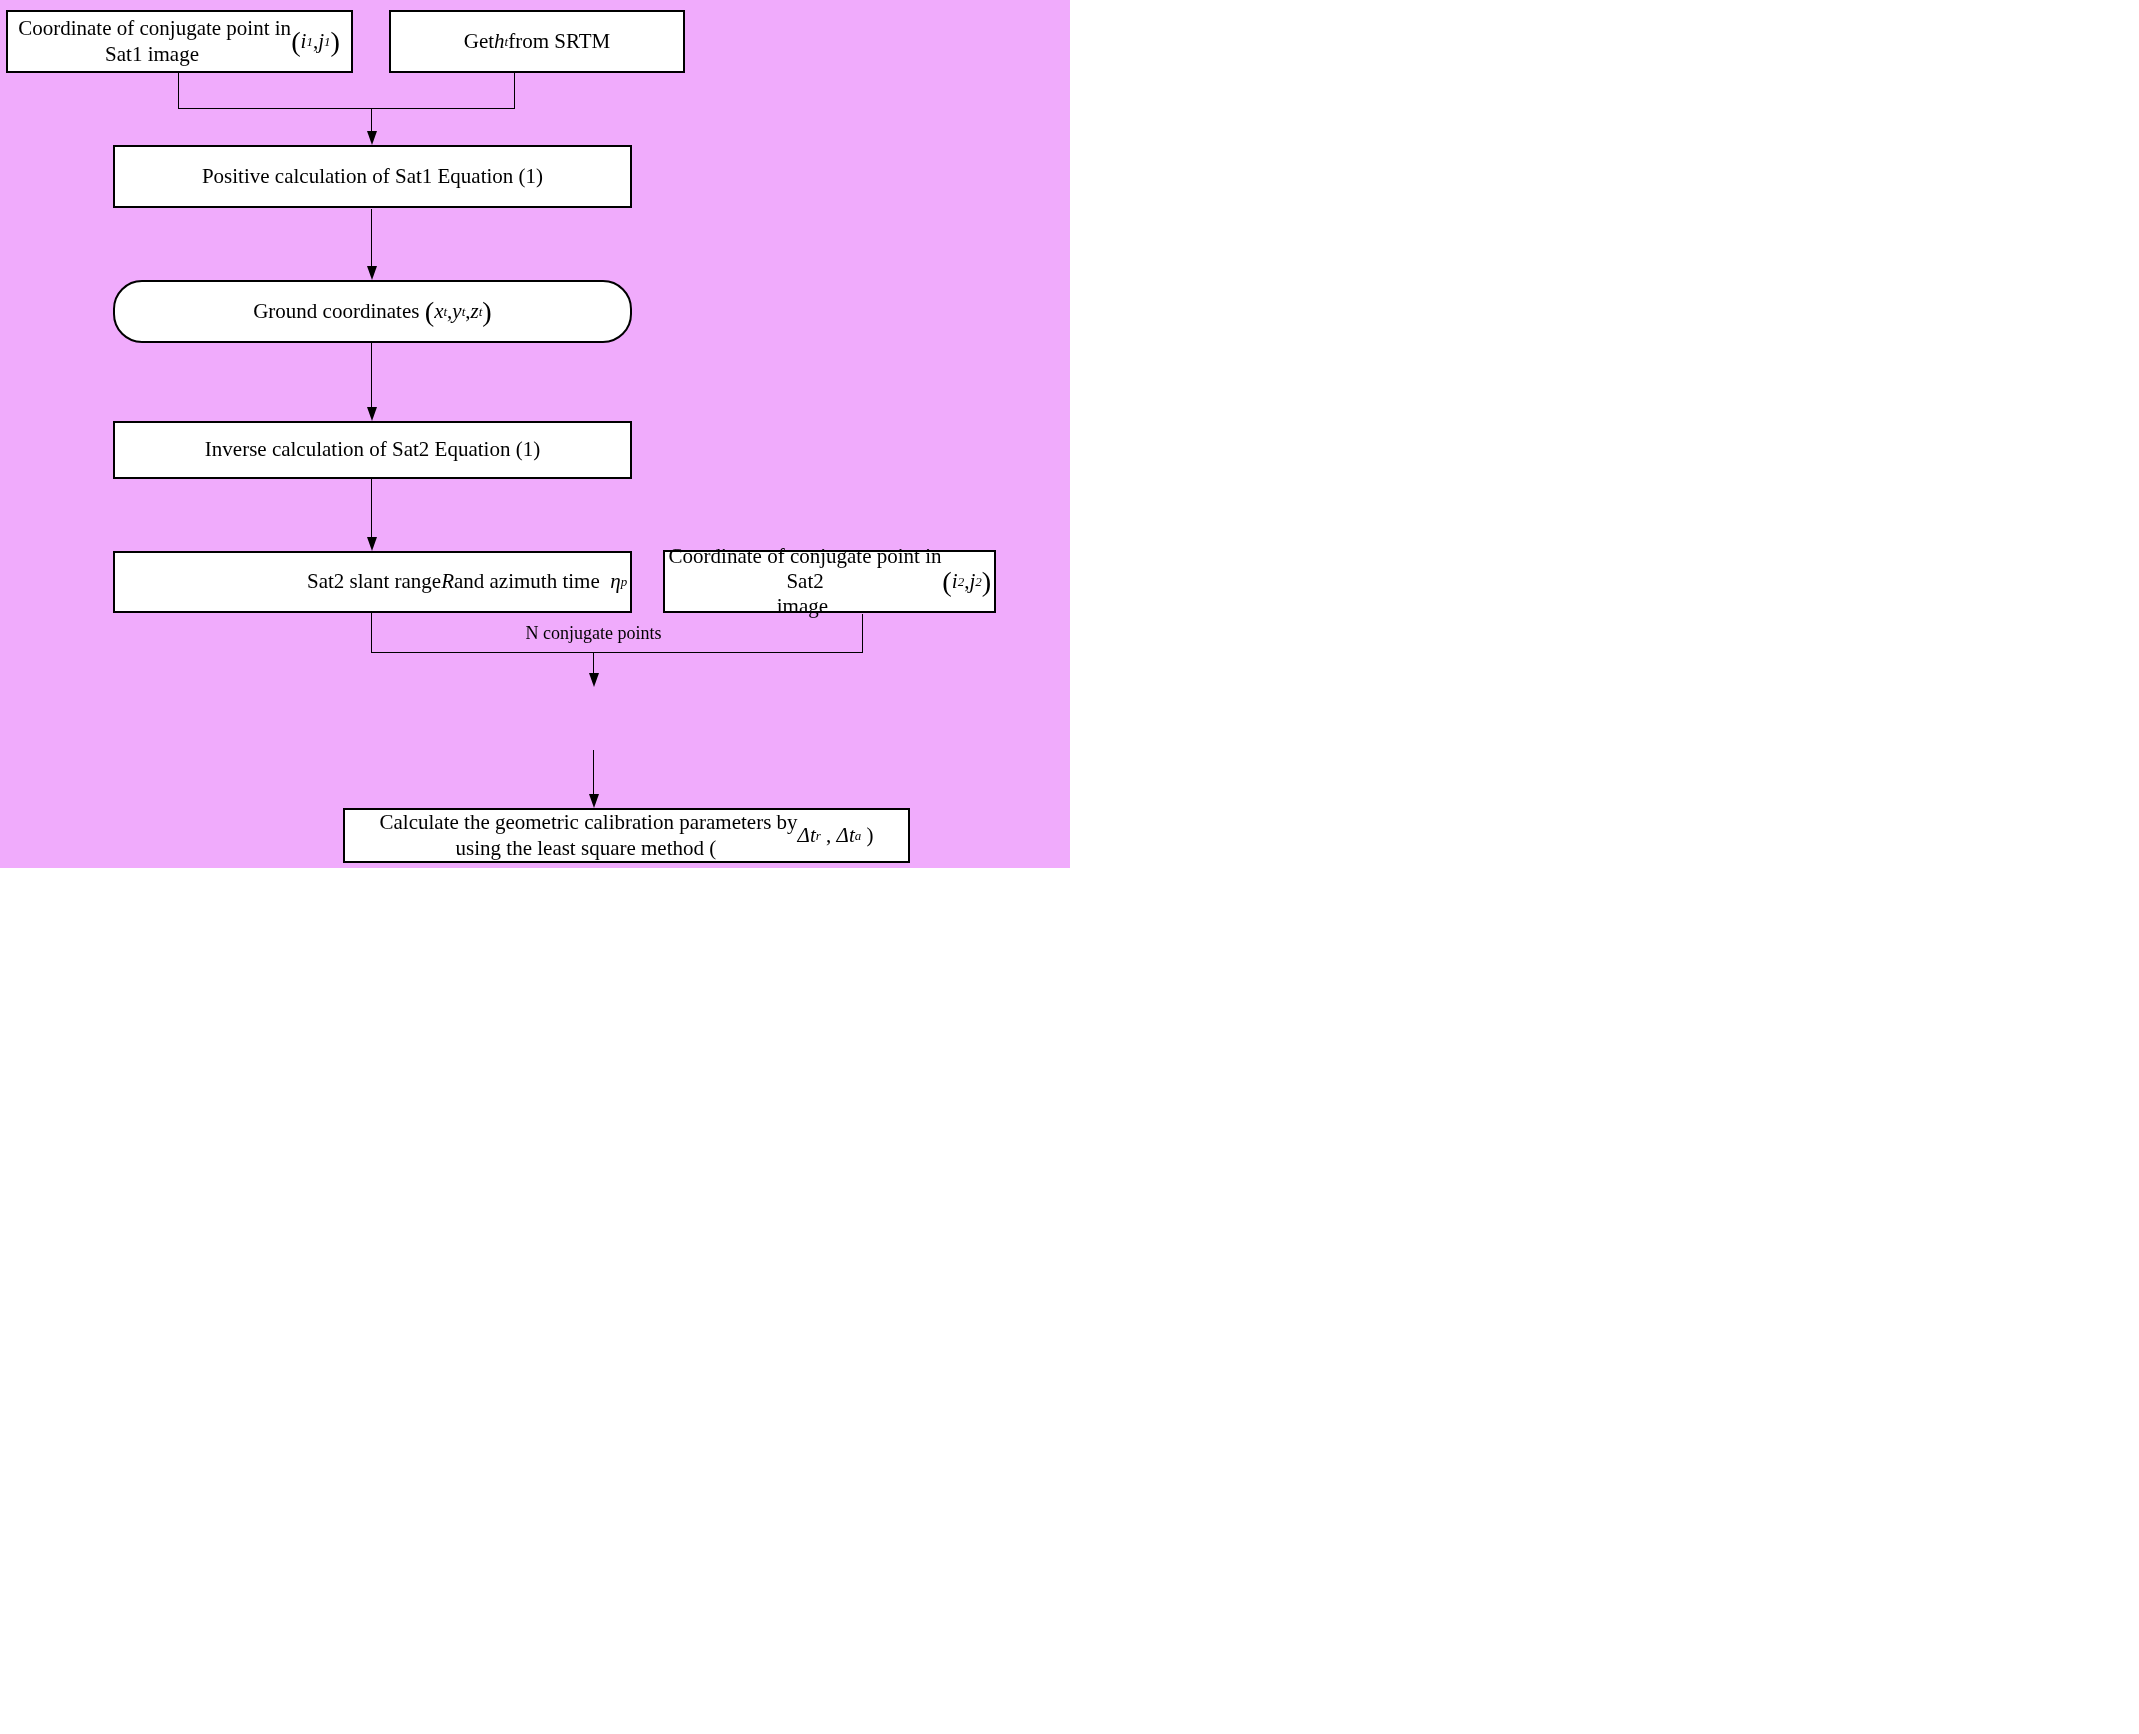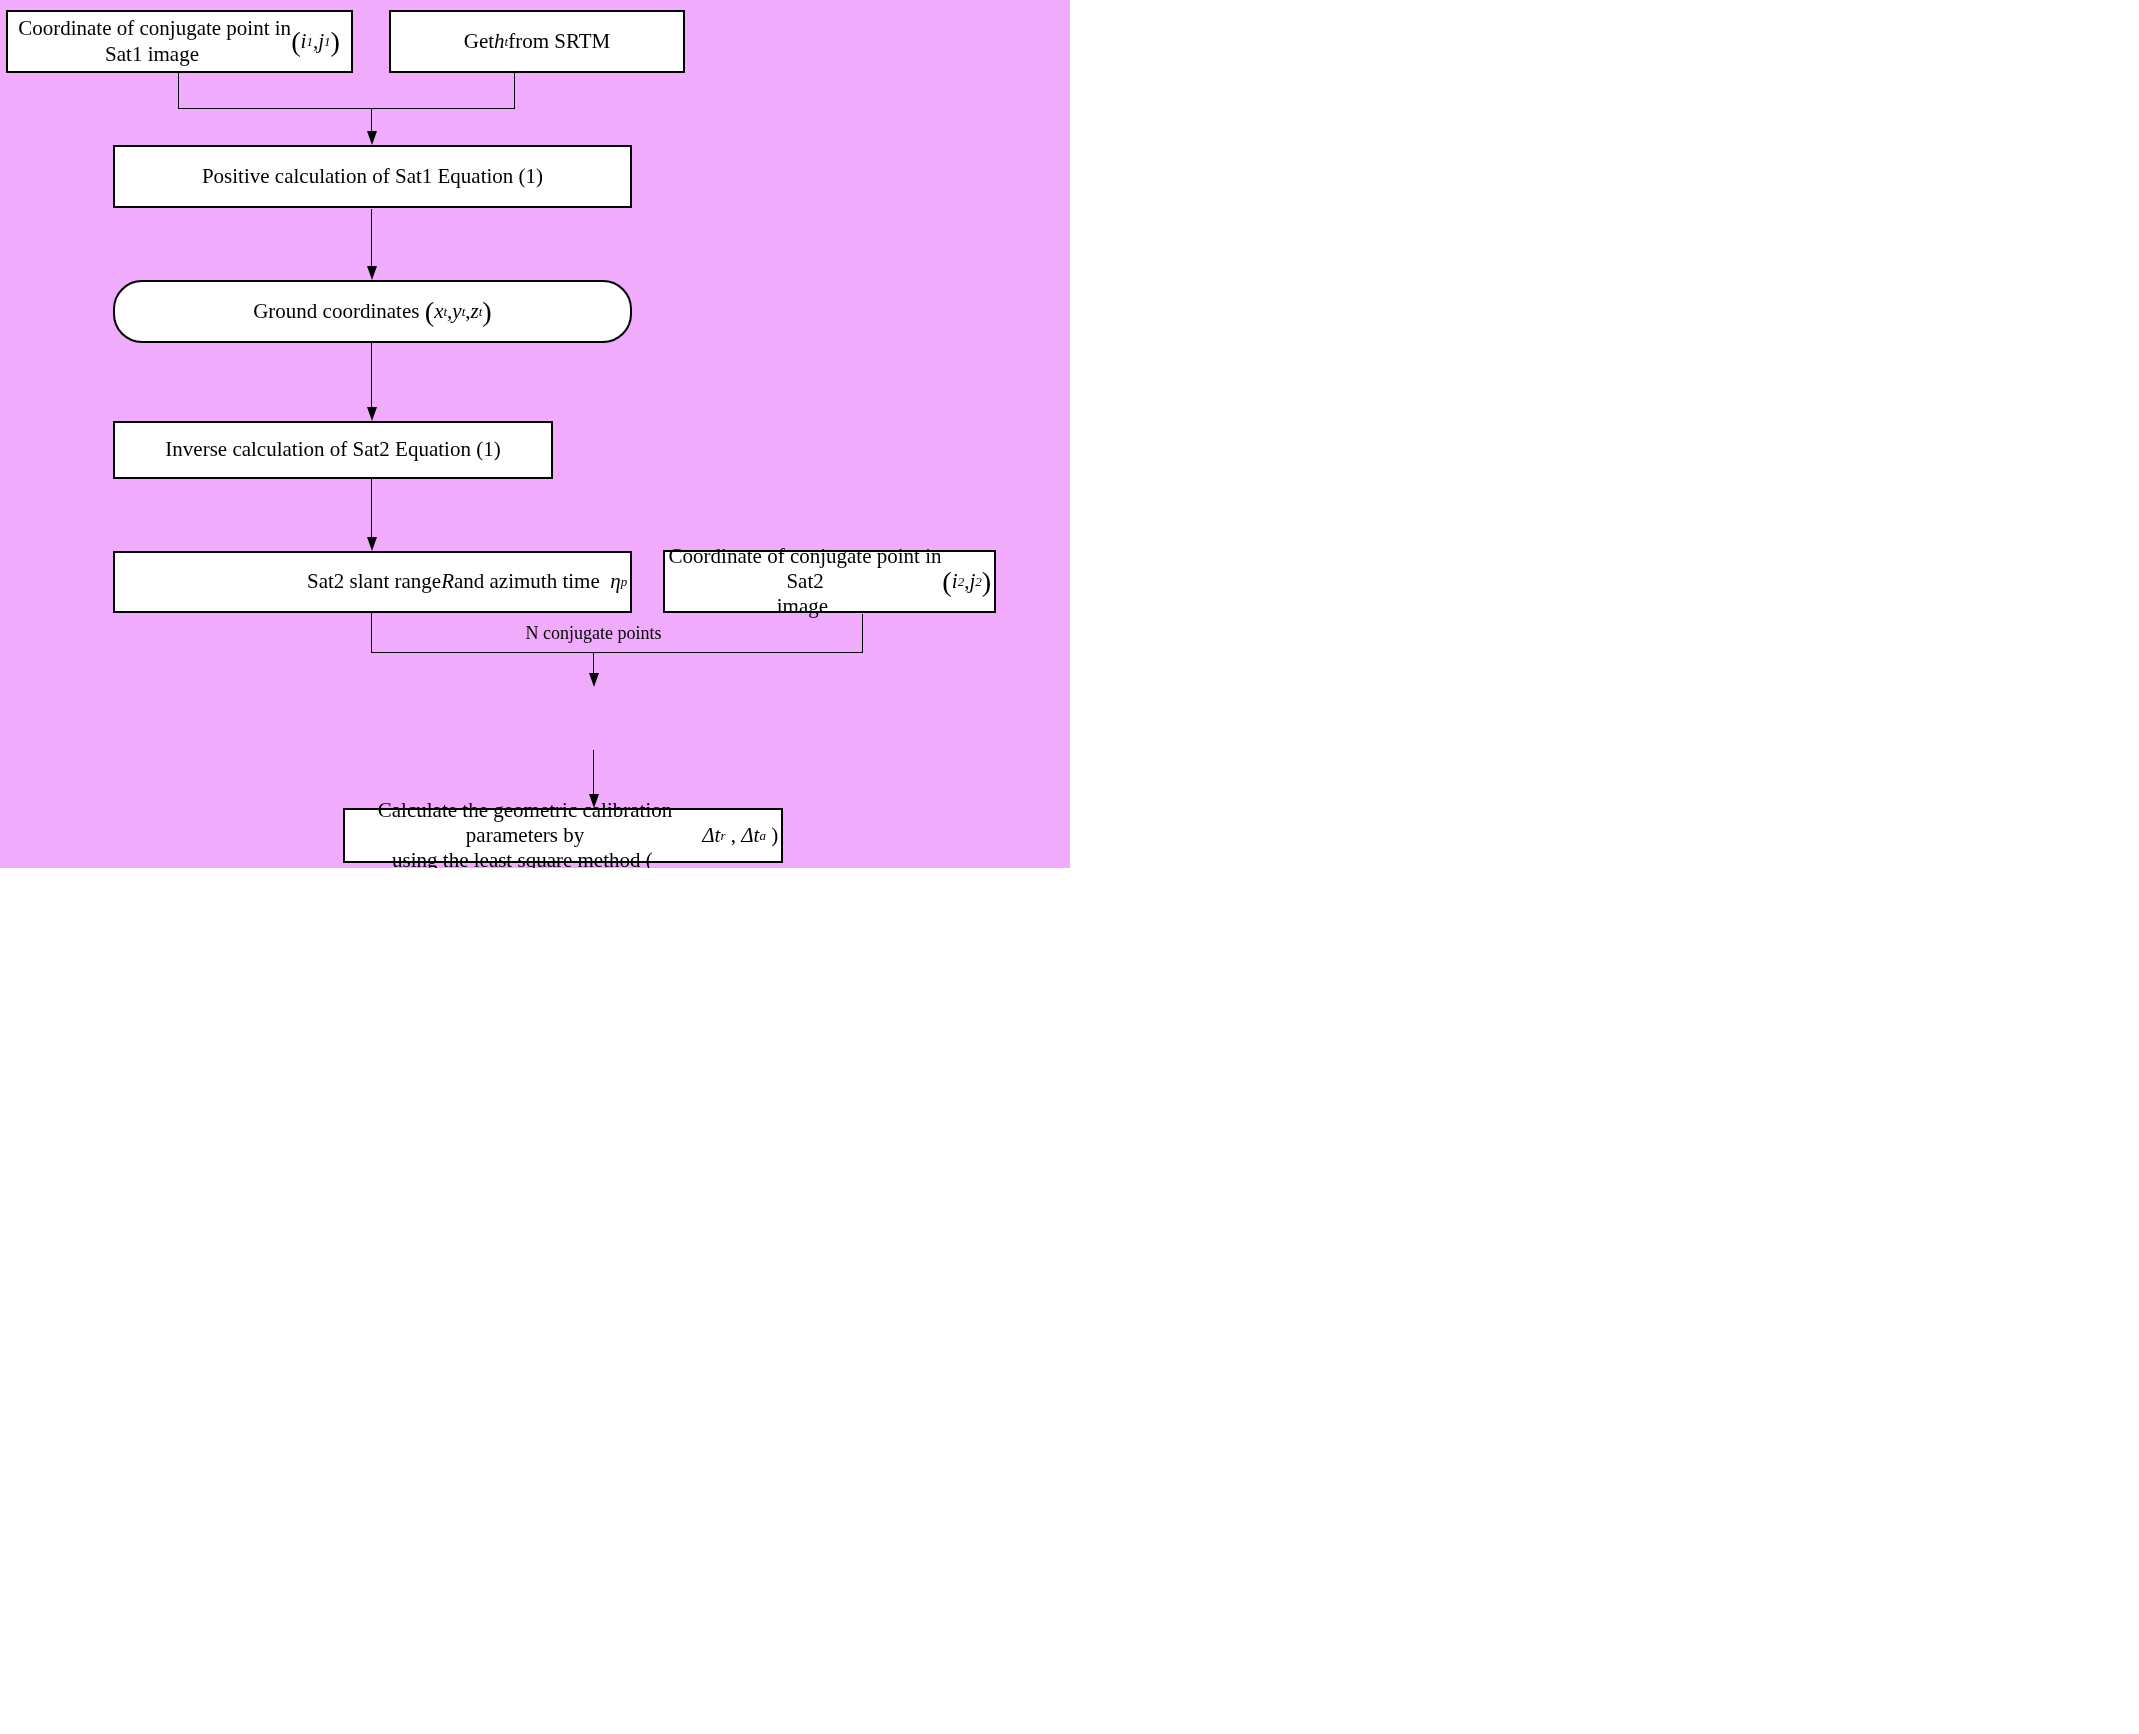--- a/index.html
+++ b/index.html
@@ -61,21 +61,21 @@
   <div class="box" style="left:113px; top:145px; width:519px; height:63px;">Positive calculation of Sat1 Equation (1)</div>
 
   <div class="vline" style="left:371px; top:209px; height:58px;"></div>
   <div class="arrowhead" style="left:367px; top:266px;"></div>
 
   <div class="box" style="left:113px; top:280px; width:519px; height:63px;border-radius:29px;">Ground coordinates&nbsp;<bigp>(</bigp><i>x</i><sub><i>t</i></sub>,<i>y</i><sub><i>t</i></sub>,<i>z</i><sub><i>t</i></sub><bigp>)</bigp></div>
 
   <div class="vline" style="left:371px; top:343px; height:64px;"></div>
   <div class="arrowhead" style="left:367px; top:407px;"></div>
 
-  <div class="box" style="left:113px; top:421px; width:440px; height:58px;">Inverse calculation of Sat2 Equation (1)</div>
+  <div class="box" style="left:113px; top:421px; width:519px; height:58px;">Inverse calculation of Sat2 Equation (1)</div>
 
   <div class="vline" style="left:371px; top:479px; height:59px;"></div>
   <div class="arrowhead" style="left:367px; top:537px;"></div>
 
   <div class="box" style="left:113px; top:551px; width:519px; height:62px;justify-content:flex-end;">Sat2 slant range <i>R</i> and azimuth time&nbsp;&nbsp;<i>η</i><sub><i>p</i></sub></div>
 
   <div class="box" style="left:663px; top:550px; width:333px; height:63px;">Coordinate of conjugate point in Sat2<br>image&nbsp;<bigp>(</bigp><i>i</i><sub><i>2</i></sub>,<i>j</i><sub><i>2</i></sub><bigp>)</bigp></div>
 
   <div class="vline" style="left:371px; top:613px; height:40px;"></div>
   <div class="vline" style="left:862px; top:614px; height:39px;"></div>
@@ -83,16 +83,16 @@
 
   <div class="flow-label" style="left:488px; top:623px; width:211px;">N conjugate points</div>
 
   <div class="vline" style="left:593px; top:652px; height:22px;"></div>
   <div class="arrowhead" style="left:589px; top:673px;"></div>
 
 
   <div class="vline" style="left:593px; top:750px; height:45px;"></div>
   <div class="arrowhead" style="left:589px; top:794px;"></div>
 
-  <div class="box" style="left:343px; top:808px; width:440px; height:55px;">Calculate the geometric calibration parameters by<br>using the least square method (&nbsp;<i>Δt</i><sub><i>r</i></sub>&nbsp;,&nbsp;<i>Δt</i><sub><i>a</i></sub>&nbsp;)</div>
+  <div class="box" style="left:343px; top:808px; width:567px; height:55px;">Calculate the geometric calibration parameters by<br>using the least square method (&nbsp;<i>Δt</i><sub><i>r</i></sub>&nbsp;,&nbsp;<i>Δt</i><sub><i>a</i></sub>&nbsp;)</div>
 
 </div>
 
 
 </body></html>

